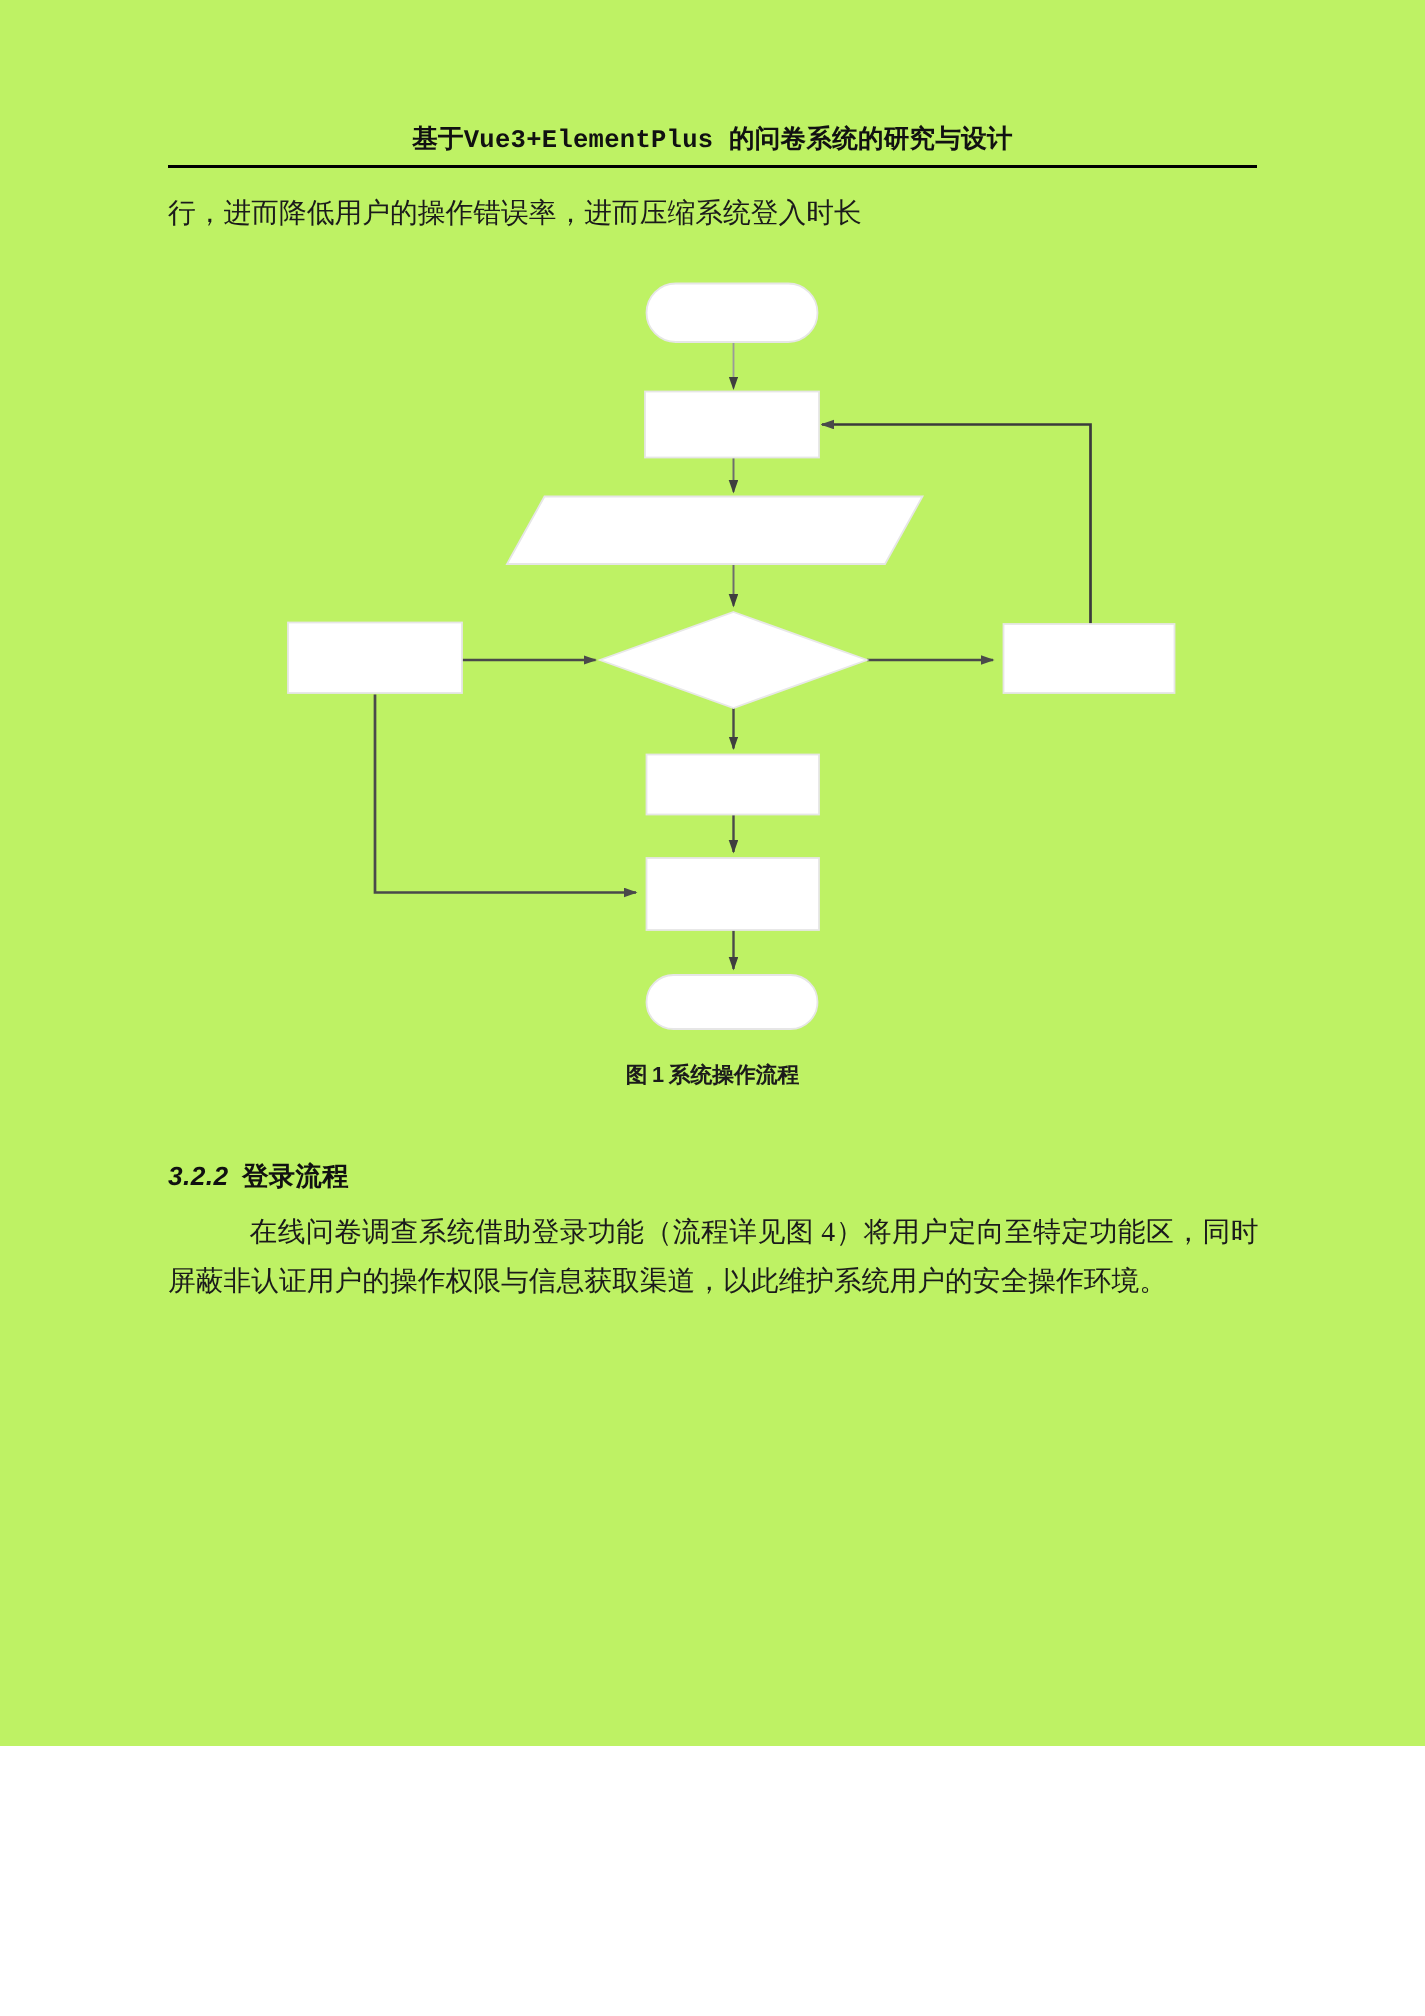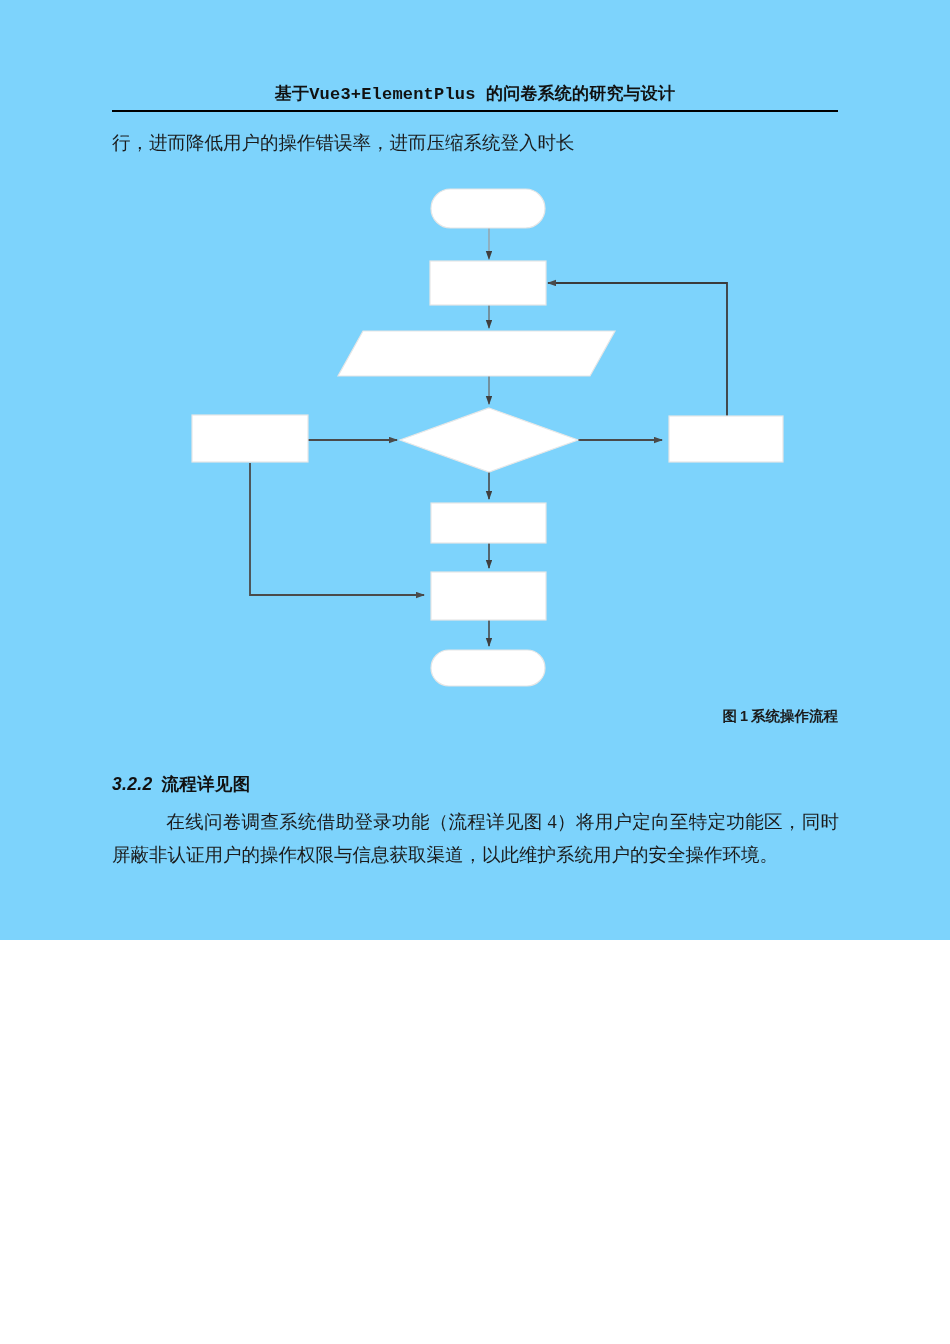--- a/index.html
+++ b/index.html
@@ -7,22 +7,22 @@
     padding: 0;
     background: #ffffff;
   }
   body {
     font-family: "Liberation Serif", "DejaVu Serif", serif;
     color: #1a1a1a;
   }
   .page {
     position: relative;
     width: 950px;
-    height: 940px;
-    background: #7dd3fc;
+    height: 1164px;
+    background: #bef264;
     overflow: hidden;
   }
 
   
   .header-area {
     position: absolute;
     left: 112px;
     top: 84px;
     width: 726px;
   }
@@ -87,21 +87,21 @@
     top: 176px;
     width: 726px;
     height: 560px;
   }
   .figure-svg { display: block; }
   .figure-caption {
     position: absolute;
     left: 112px;
     top: 707px;
     width: 726px;
-    text-align: right;
+    text-align: center;
     font-family: "Liberation Sans", "DejaVu Sans", sans-serif;
     font-size: 14.5px;
     font-weight: bold;
     color: #1b1b1b;
   }
   .figure-caption .cap-num { margin: 0 3px; }
 
   
   .page-number {
     position: absolute;
@@ -174,21 +174,21 @@
 
       <rect x="319" y="474" width="114" height="36" rx="18" ry="18" fill="#ffffff" stroke="#e6e6e6" stroke-width="1.2"></rect>
     </svg>
   </div>
 
   <div class="figure-caption">
     <span>图</span><span class="cap-num">1</span><span>系统操作流程</span>
   </div>
 
   <div class="section-heading">
-    <span class="num">3.2.2</span><span>流程详见图</span>
+    <span class="num">3.2.2</span><span>登录流程</span>
   </div>
 
   <div class="para" id="login-para">
     <span class="indent"></span><span>在线问卷调查系统借助登录功能（流程详见图 4）将用户定向至特定功能区，同时屏蔽非认证用户的操作权限与信息获取渠道，以此维护系统用户的安全操作环境。</span>
   </div>
 
   <div class="page-number">7</div>
 
 </div>
 

